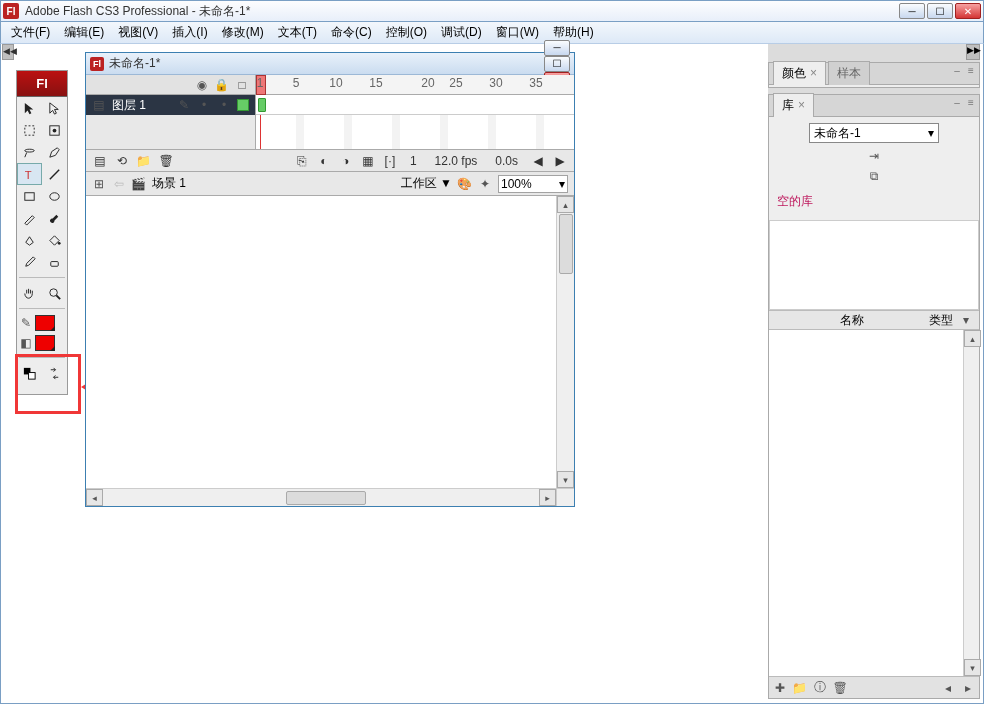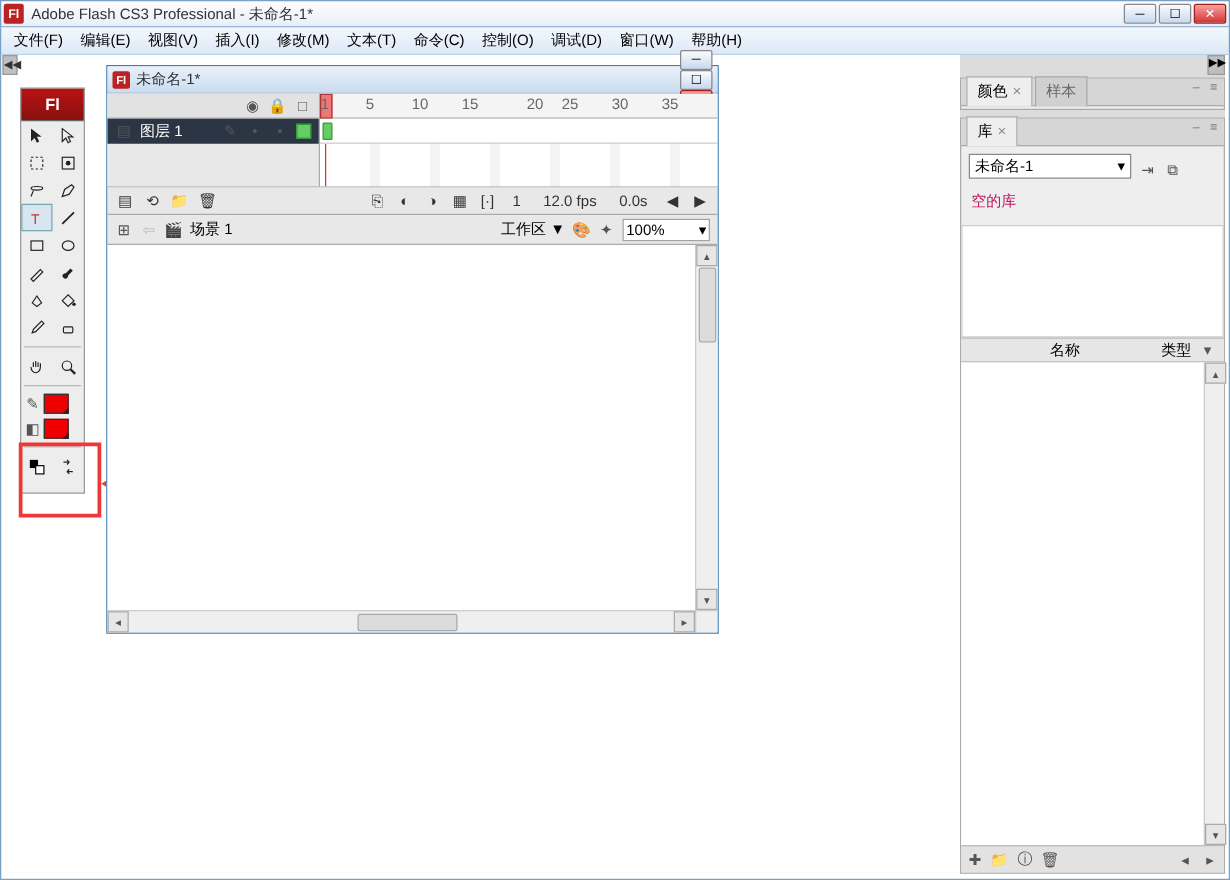--- a/index.html
+++ b/index.html
@@ -82,21 +82,21 @@
 .panel { position: absolute; left: 0; right: 0; background: #eee; border: 1px solid #aaa; }
 .panel-tabs { height: 22px; background: #d6d6d6; display: flex; align-items: flex-end; padding-left: 4px; border-bottom: 1px solid #aaa;}
 .ptab { padding: 3px 8px; background: #eee; border: 1px solid #aaa; border-bottom: none; margin-right: 2px; position: relative; top: 1px; cursor:pointer;}
 .ptab .x { margin-left: 4px; color: #888; cursor:pointer; }
 .ptab.inactive { background: #d0d0d0; color: #666; }
 .panel-mini { position:absolute; right:2px; top:2px; display:flex; gap:2px;}
 .panel-mini span{ width:12px; height:12px; font-size:10px; text-align:center; color:#777; cursor:pointer;}
 
 .lib-body { padding: 6px; }
 .lib-select { width: 130px; height: 20px; border: 1px solid #888; background: #fff; display:flex; align-items:center; padding:0 4px; justify-content:space-between;}
-.lib-row { display: flex; align-items: flex-end; gap: 6px; margin-bottom: 6px;}
+.lib-row { display: flex; align-items: center; gap: 6px; margin-bottom: 6px; flex-direction: column;}
 .lib-preview { height: 90px; background: #fff; border: 1px solid #ccc; margin-bottom: 0; }
 .lib-empty { padding: 4px 2px; color: #be185d; }
 .lib-list-hdr { height: 20px; background: #e6e6e6; border-top:1px solid #bbb; border-bottom: 1px solid #bbb; display: flex; align-items: center; padding: 0 6px; }
 .lib-list-hdr .c1 { flex: 1; text-align: center; }
 .lib-list { flex:1; background: #fff; }
 .lib-footer { height: 22px; background: #e2e2e2; border-top: 1px solid #bbb; display: flex; align-items: center; padding: 0 4px; gap: 6px; }
 .lib-footer .spacer{flex:1;}
 .ic { width:14px; height:14px; display:inline-flex; align-items:center; justify-content:center; color:#555; }
 
 

